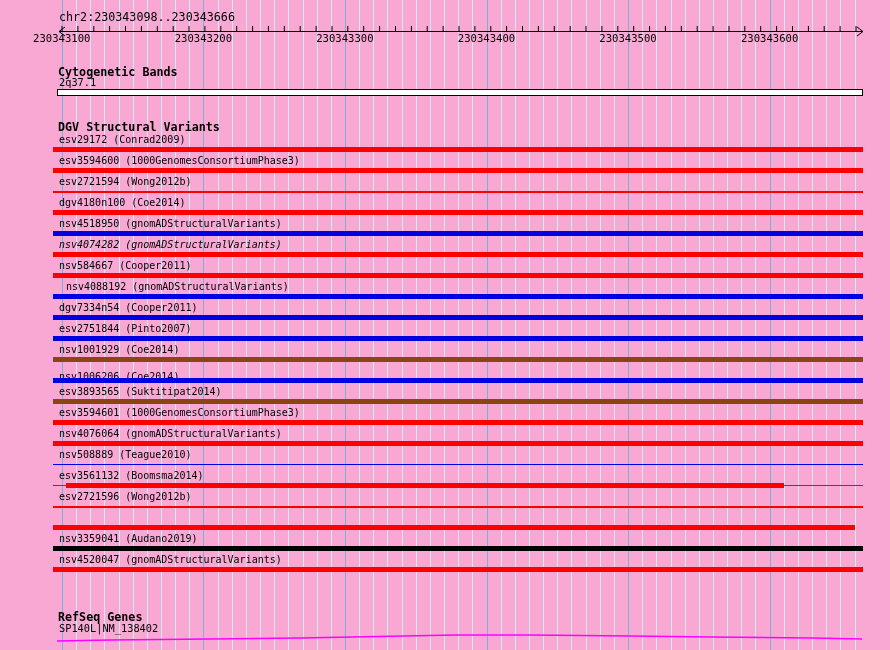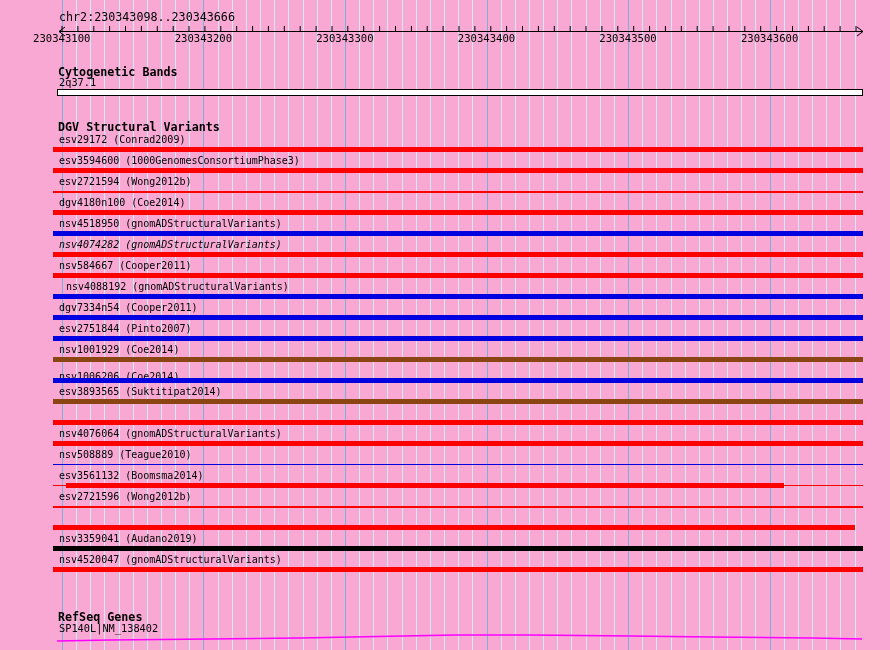--- a/index.html
+++ b/index.html
@@ -179,20 +179,21 @@
       <div class="variant-label" style="left: 59px; top: 302px;">dgv7334n54 (Cooper2011)</div>
       <div class="variant-bar" style="left: 53px; width: 810px; top: 315px; height: 5px; background: rgb(0, 0, 224);"></div>
       <div class="variant-label" style="left: 59px; top: 323px;">esv2751844 (Pinto2007)</div>
       <div class="variant-bar" style="left: 53px; width: 810px; top: 336px; height: 5px; background: rgb(0, 0, 224);"></div>
       <div class="variant-label" style="left: 59px; top: 344px; text-align: right;">nsv1001929 (Coe2014)</div>
       <div class="variant-bar" style="left: 53px; width: 810px; top: 357px; height: 5px; background: rgb(139, 69, 19);"></div>
       <div class="variant-label" style="left: 59px; top: 371px;">nsv1006206 (Coe2014)</div>
       <div class="variant-bar" style="left: 53px; width: 810px; top: 378px; height: 5px; background: rgb(0, 0, 224);"></div>
       <div class="variant-label" style="left: 59px; top: 386px;">esv3893565 (Suktitipat2014)</div>
       <div class="variant-bar" style="left: 53px; width: 810px; top: 399px; height: 5px; background: rgb(139, 69, 19);"></div>
+      <div class="variant-label" style="left: 59px; top: 407px;">esv3594601 (1000GenomesConsortiumPhase3)</div>
       <div class="variant-bar" style="left: 53px; width: 810px; top: 420px; height: 5px; background: rgb(255, 0, 0);"></div>
       <div class="variant-label" style="left: 59px; top: 428px;">nsv4076064 (gnomADStructuralVariants)</div>
       <div class="variant-bar" style="left: 53px; width: 810px; top: 441px; height: 5px; background: rgb(255, 0, 0);"></div>
       <div class="variant-label" style="left: 59px; top: 449px;">nsv508889 (Teague2010)</div>
       <div class="variant-bar" style="left: 53px; width: 810px; top: 464px; height: 1px; background: rgb(0, 0, 224);"></div>
       <div class="variant-label" style="left: 59px; top: 470px;">esv3561132 (Boomsma2014)</div>
       <div class="variant-bar" style="left: 53px; width: 13px; top: 485px; height: 1px; background: rgb(255, 0, 0);"></div>
       <div class="variant-bar" style="left: 66px; width: 718px; top: 483px; height: 5px; background: rgb(255, 0, 0);"></div>
       <div class="variant-bar" style="left: 784px; width: 79px; top: 485px; height: 1px; background: rgb(255, 0, 0);"></div>
       <div class="variant-label" style="left: 59px; top: 491px;">esv2721596 (Wong2012b)</div>

